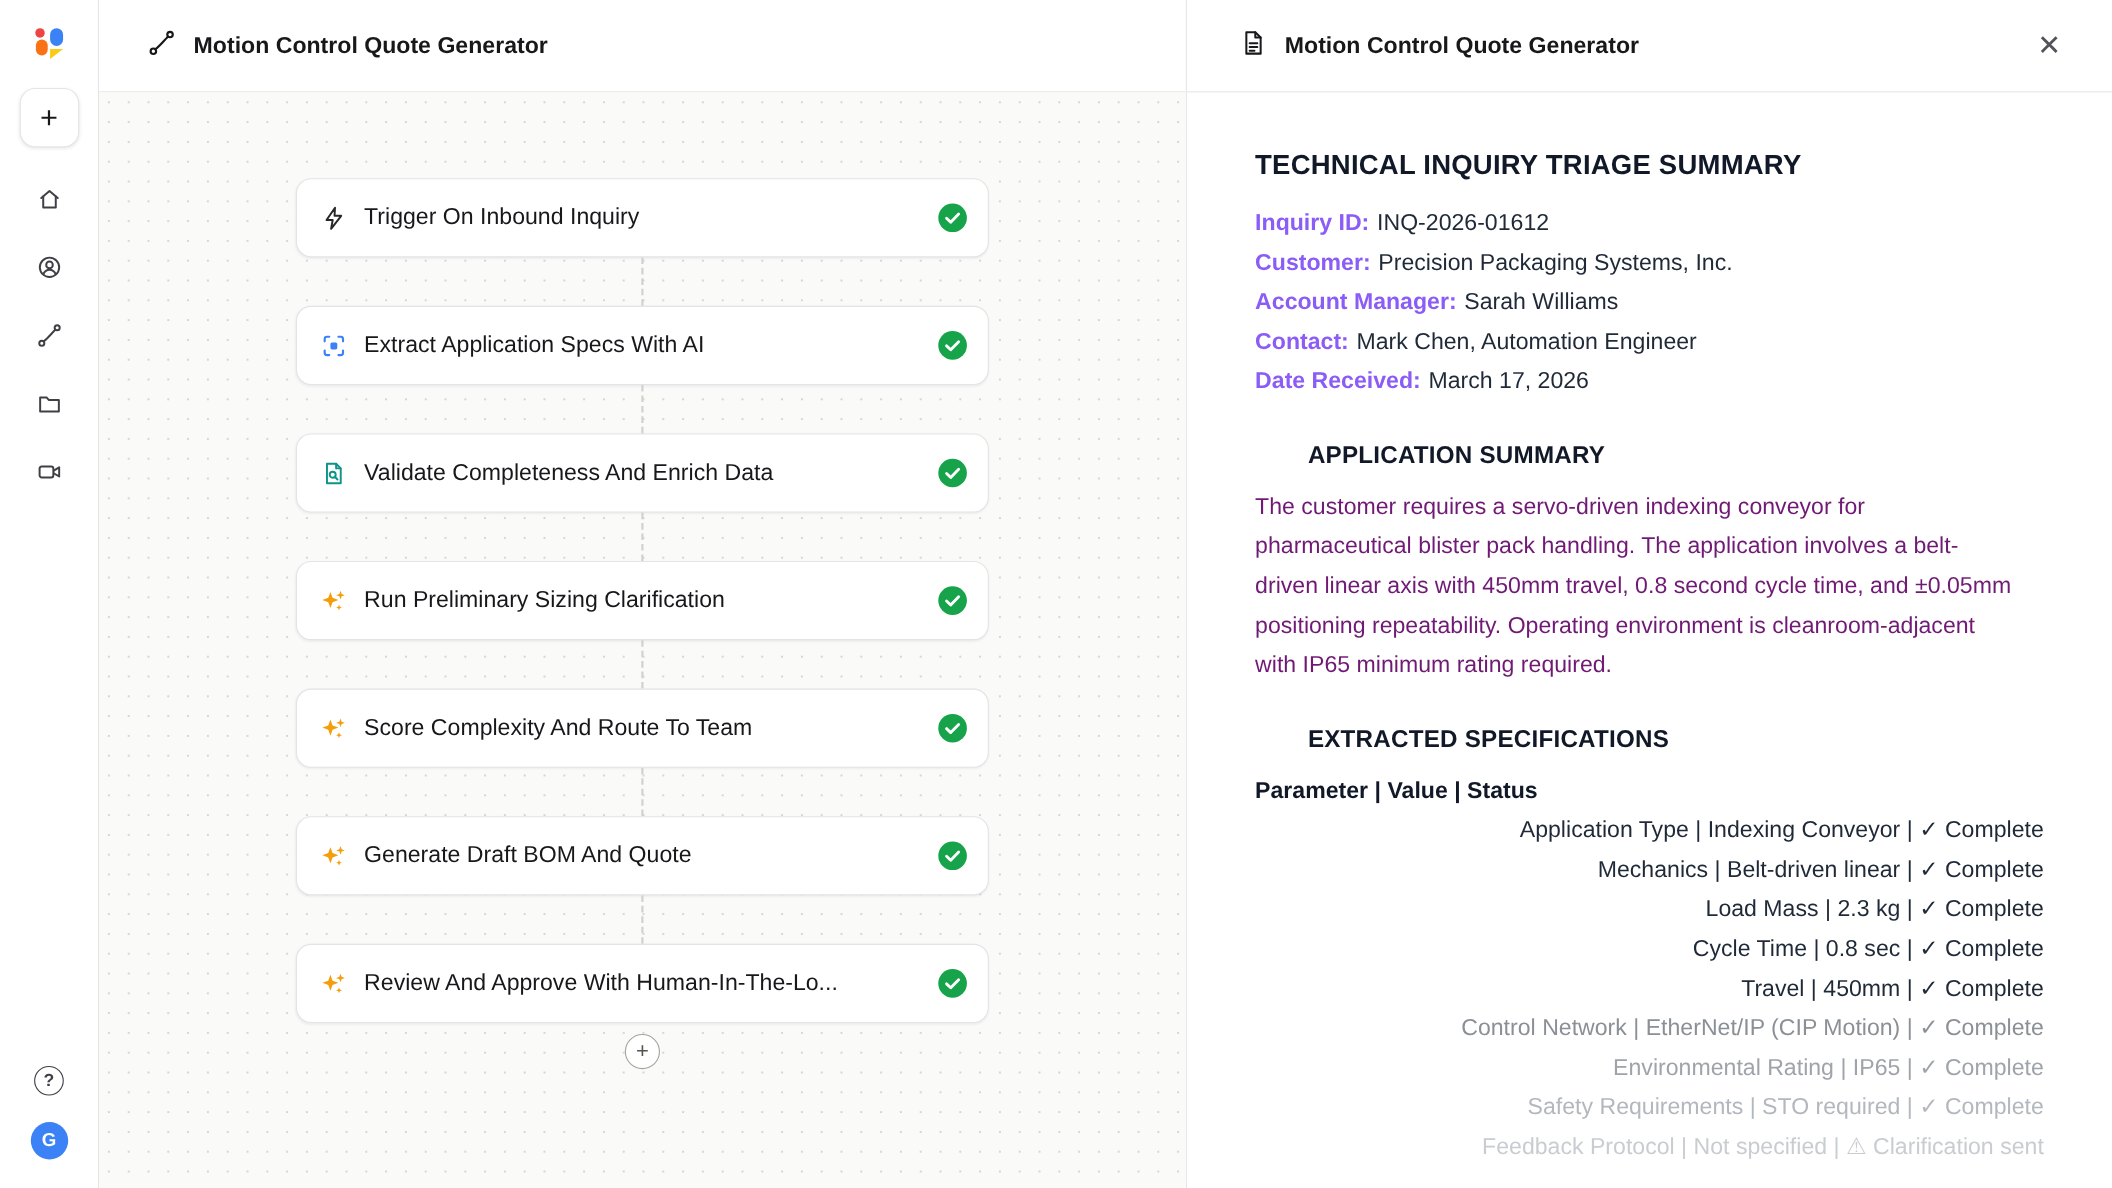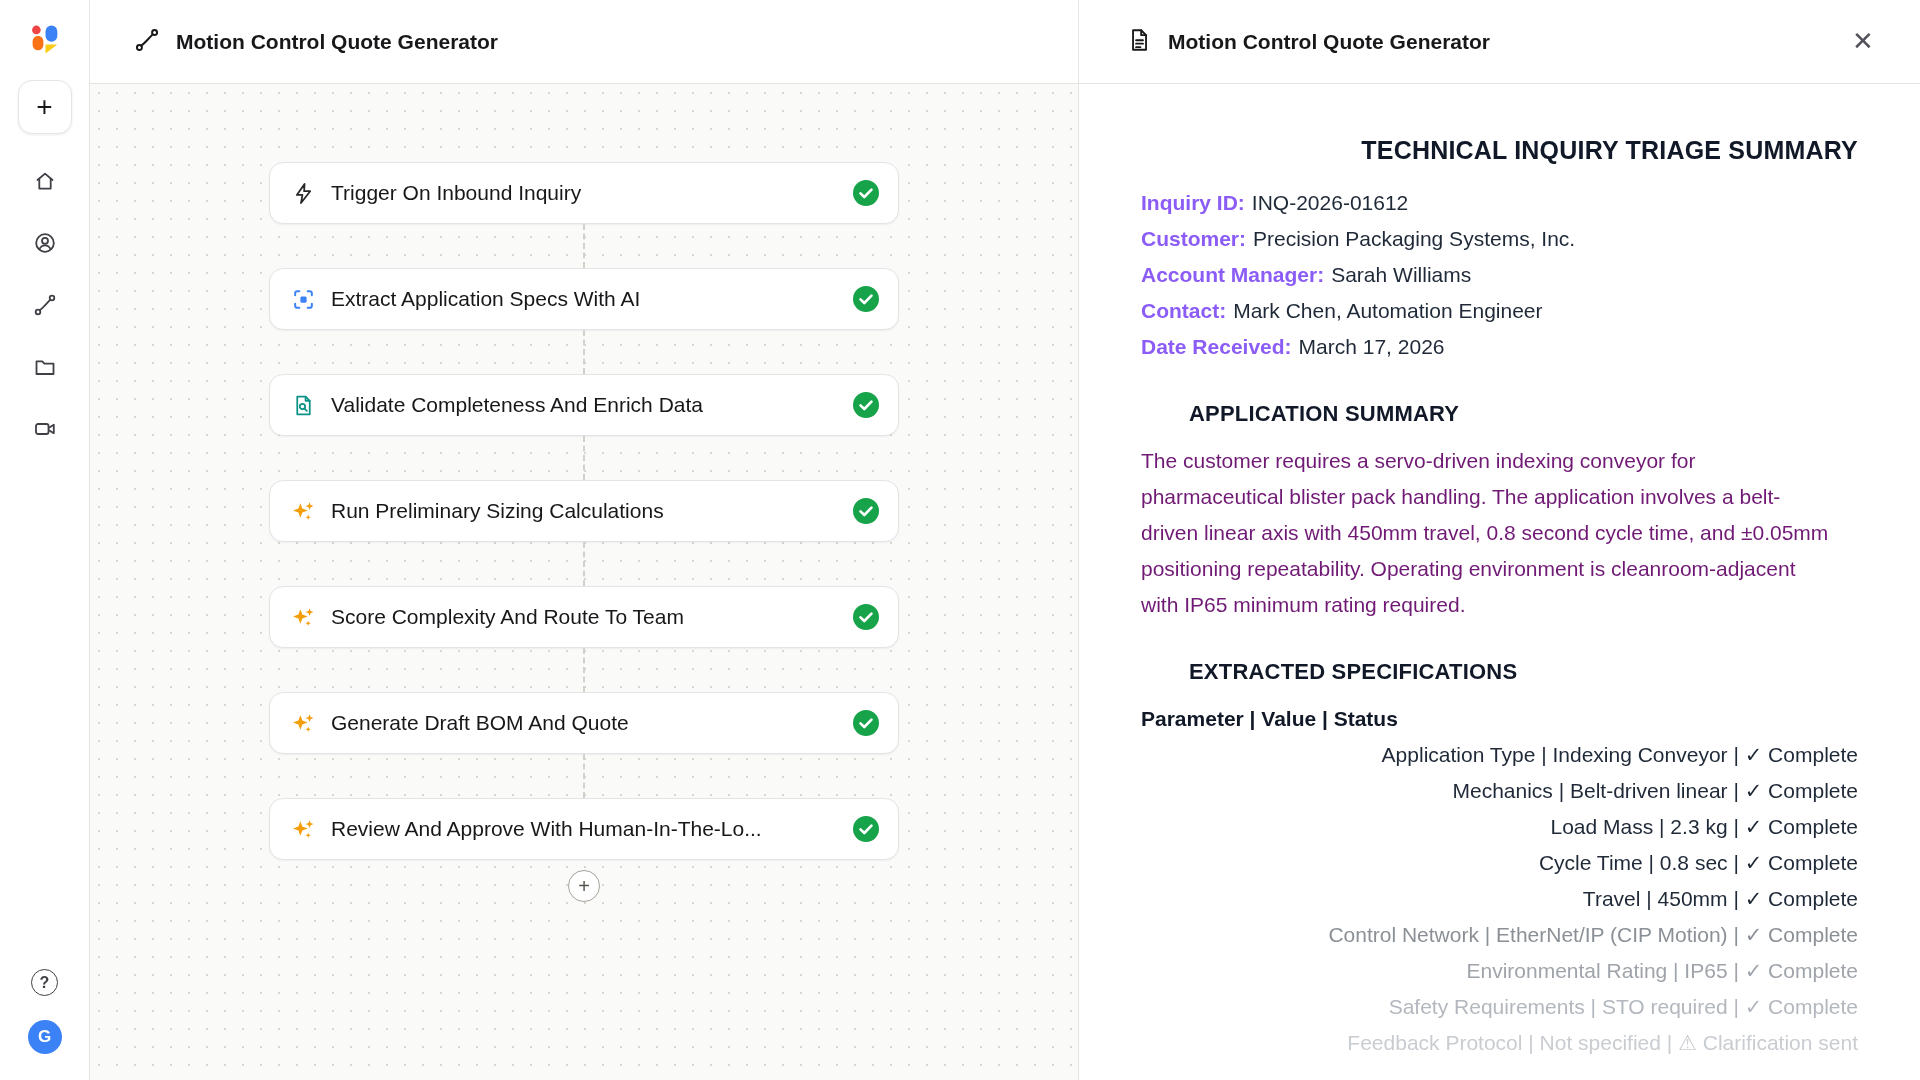--- a/index.html
+++ b/index.html
@@ -51,21 +51,21 @@
     flex: 1 1 auto; position: relative; overflow: hidden;
     background-color: #fafaf9;
     background-image: radial-gradient(circle, #d9d6d1 1.3px, transparent 1.4px);
     background-size: 18px 18px;
   }
   .steps {
     position: absolute; top: 78px; left: 50%; transform: translateX(-50%);
     width: 630px; display: flex; flex-direction: column; align-items: center;
   }
   .step-card {
-    width: 630px; height: 62px; background: #fff; border: 1px solid #e4e4e7;
+    width: 630px; height: 72px; background: #fff; border: 1px solid #e4e4e7;
     border-radius: 14px; box-shadow: 0 1px 2px rgba(16,24,40,.05);
     display: flex; align-items: center; padding: 0 18px 0 20px; gap: 15px; cursor: pointer;
   }
   .step-icon { width: 26px; height: 26px; flex: 0 0 auto; display: flex; align-items: center; justify-content: center; }
   .step-icon svg { width: 25px; height: 25px; }
   .step-label {
     flex: 1 1 auto; font-size: 21px; font-weight: 500; color: #18181b;
     white-space: nowrap; overflow: hidden; text-overflow: ellipsis;
   }
   .step-check { width: 28px; height: 28px; flex: 0 0 auto; }
@@ -88,21 +88,21 @@
     display: flex; align-items: center; padding: 0 40px 0 47px; gap: 16px;
   }
   .panel-header svg { width: 26px; height: 26px; }
   .panel-title { font-size: 21px; font-weight: 600; color: #18181b; }
   .close-btn {
     margin-left: auto; font-size: 26px; color: #52525b; cursor: pointer;
     width: 34px; height: 34px; display: flex; align-items: center; justify-content: center;
     font-weight: 300;
   }
   .panel-body { flex: 1 1 auto; overflow: hidden; padding: 0 62px; position: relative; }
-  .doc-h1 { margin-top: 52px; font-size: 25px; font-weight: 700; color: #111827; letter-spacing: .2px; text-align: right; }
+  .doc-h1 { margin-top: 52px; font-size: 25px; font-weight: 700; color: #111827; letter-spacing: .2px; }
   .meta-block { margin-top: 20px; }
   .meta-line { font-size: 21px; line-height: 36px; color: #1f2937; }
   .meta-line .b { font-weight: 700; color: #8b5cf6; margin-right: 7px; }
   .doc-h2 { margin-top: 36px; font-size: 22px; font-weight: 700; color: #111827; letter-spacing: .2px; margin-left: 48px; }
   .doc-p { margin-top: 16px; font-size: 21px; line-height: 36px; color: #701a75; max-width: 690px; }
   .spec-cols { margin-top: 16px; font-size: 21px; line-height: 36px; font-weight: 700; color: #111827; }
   .spec-row { font-size: 21px; line-height: 36px; color: #1f2937; white-space: nowrap; text-align: right; }
   .spec-row.dim1 { color: #8b9096; }
   .spec-row.dim2 { color: #9fa4ab; }
   .spec-row.dim3 { color: #b3b7be; }
@@ -231,21 +231,21 @@
       <div class="connector"></div>
 
       <div class="step-card">
         <span class="step-icon">
           <svg viewBox="0 0 24 24" fill="#f59e0b">
             <path d="M9 4 L10.9 9.1 L16 11 L10.9 12.9 L9 18 L7.1 12.9 L2 11 L7.1 9.1 Z"></path>
             <path d="M17.8 3 L18.8 5.8 L21.6 6.8 L18.8 7.8 L17.8 10.6 L16.8 7.8 L14 6.8 L16.8 5.8 Z"></path>
             <path d="M16.5 15 L17.2 16.9 L19.1 17.6 L17.2 18.3 L16.5 20.2 L15.8 18.3 L13.9 17.6 L15.8 16.9 Z"></path>
           </svg>
         </span>
-        <span class="step-label">Run Preliminary Sizing Calculations</span>
+        <span class="step-label">Run Preliminary Sizing Clarification</span>
         <span class="step-check">
           <svg viewBox="0 0 28 28">
               <circle cx="14" cy="14" r="13" fill="#16a34a"></circle>
               <path d="M8.5 14.4 L12.3 18 L19.5 10.6" stroke="#fff" stroke-width="2.6" fill="none" stroke-linecap="round" stroke-linejoin="round"></path>
             </svg>
         </span>
       </div>
       <div class="connector"></div>
 
       <div class="step-card">

